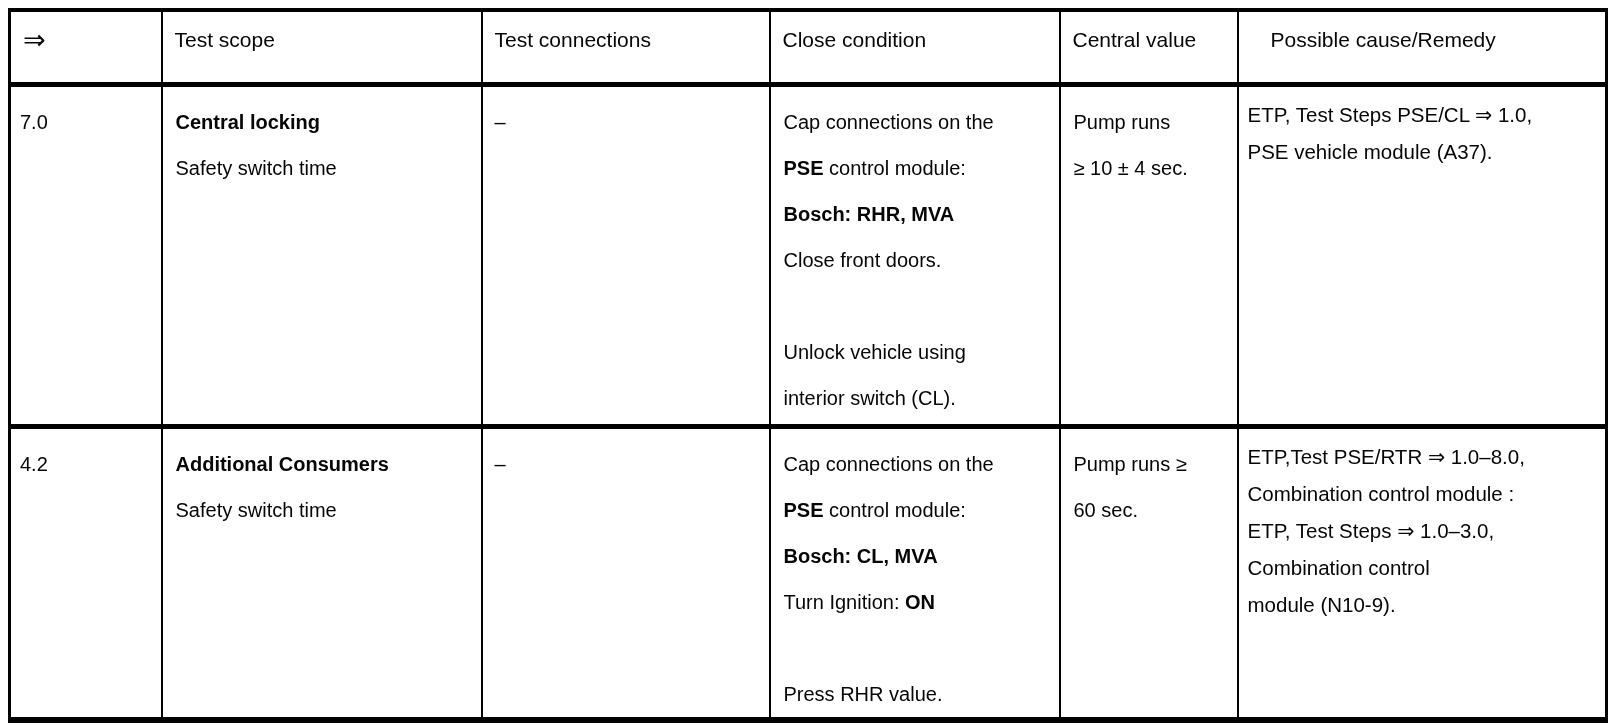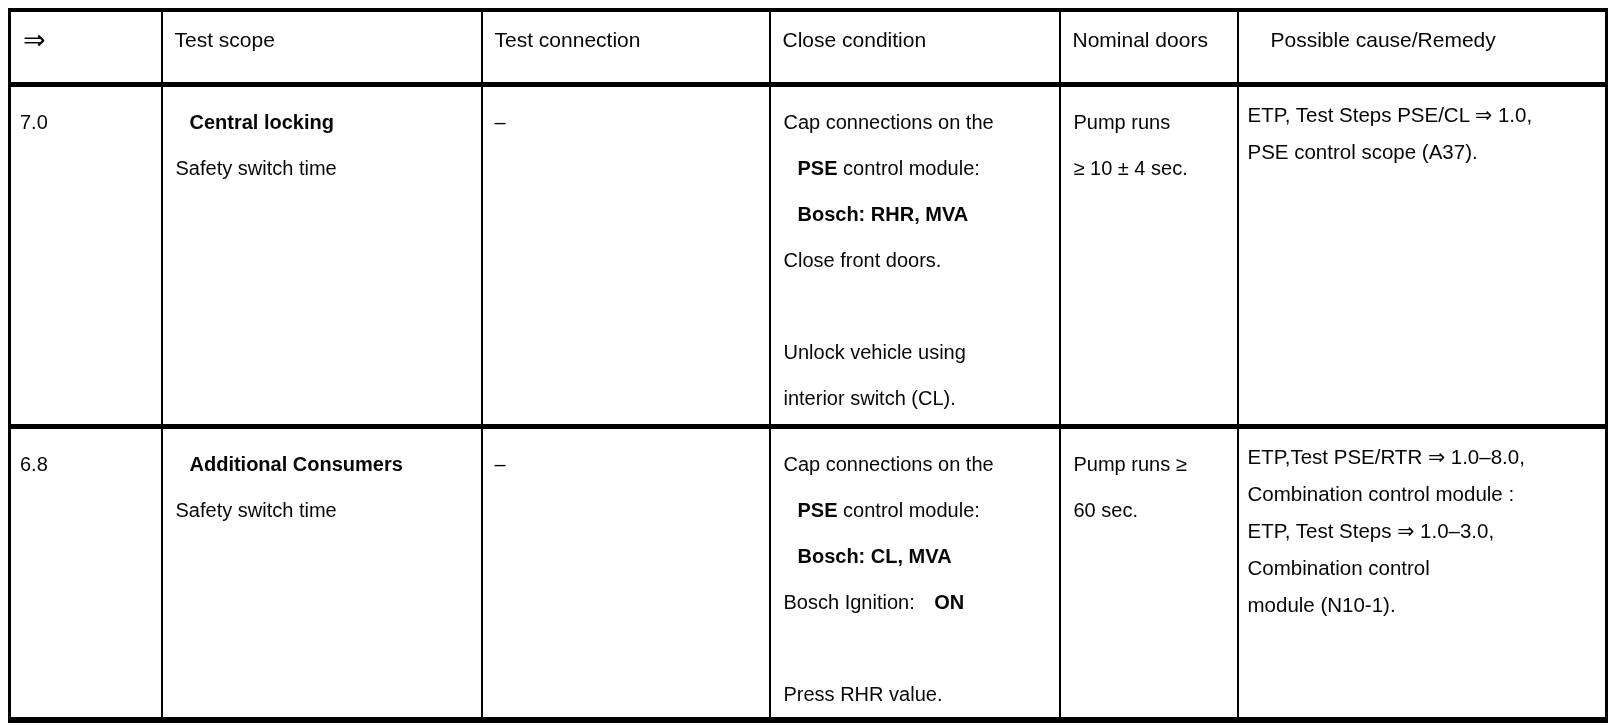--- a/index.html
+++ b/index.html
@@ -68,42 +68,42 @@
   td.c-step { padding-left: 9px; }
   td.c-conn { padding-left: 12px; }
   td.c-rem {
     font-size: 20.5px;
     line-height: 37px;
     padding-top: 9px;
     padding-left: 9px;
     margin-left: 12px;
   }
   .line { white-space: nowrap; }
-  .b { font-weight: bold; margin-left: 14px; }
+  .b { font-weight: bold; }
 </style>
 </head>
 <body>
 
 <div class="page">
   <table class="test-table">
     <colgroup>
       <col style="width:152px">
       <col style="width:320px">
       <col style="width:288px">
       <col style="width:290px">
       <col style="width:178px">
       <col>
     </colgroup>
     <thead>
       <tr>
         <th><span class="arrow-glyph">⇒</span></th>
         <th>Test scope</th>
-        <th>Test connection</th>
+        <th>Test connections</th>
         <th>Close condition</th>
-        <th>Nominal doors</th>
+        <th>Central value</th>
         <th>Possible cause/Remedy</th>
       </tr>
     </thead>
     <tbody id="tbody">
         <tr>
     <td class="c-step">7.0</td>
     <td class="c-scope">
             <div class="line"><span class="b">Central locking</span></div>
             <div class="line"><span>Safety switch time</span></div>
           </td>
@@ -116,45 +116,45 @@
             <div class="line">&nbsp;</div>
             <div class="line"><span>Unlock vehicle using</span></div>
             <div class="line"><span>interior switch (CL).</span></div>
           </td>
     <td class="c-nom">
             <div class="line"><span>Pump runs</span></div>
             <div class="line"><span>≥ 10 ± 4 sec.</span></div>
           </td>
     <td class="c-rem">
             <div class="line"><span>ETP, Test Steps PSE/CL ⇒ 1.0,</span></div>
-            <div class="line"><span>PSE control scope (A37).</span></div>
+            <div class="line"><span>PSE vehicle module (A37).</span></div>
           </td>
   </tr>
         <tr>
-    <td class="c-step">6.8</td>
+    <td class="c-step">4.2</td>
     <td class="c-scope">
             <div class="line"><span class="b">Additional Consumers</span></div>
             <div class="line"><span>Safety switch time</span></div>
           </td>
     <td class="c-conn">–</td>
     <td class="c-cond">
             <div class="line"><span>Cap connections on the</span></div>
             <div class="line"><span class="b">PSE</span><span> control module:</span></div>
             <div class="line"><span class="b">Bosch: CL, MVA</span></div>
-            <div class="line"><span>Bosch Ignition: </span><span class="b">ON</span></div>
+            <div class="line"><span>Turn Ignition: </span><span class="b">ON</span></div>
             <div class="line">&nbsp;</div>
             <div class="line"><span>Press RHR value.</span></div>
           </td>
     <td class="c-nom">
             <div class="line"><span>Pump runs ≥</span></div>
             <div class="line"><span>60 sec.</span></div>
           </td>
     <td class="c-rem">
             <div class="line"><span>ETP,Test PSE/RTR ⇒ 1.0–8.0,</span></div>
             <div class="line"><span>Combination control module :</span></div>
             <div class="line"><span>ETP, Test Steps ⇒ 1.0–3.0,</span></div>
             <div class="line"><span>Combination control</span></div>
-            <div class="line"><span>module (N10-1).</span></div>
+            <div class="line"><span>module (N10-9).</span></div>
           </td>
   </tr>
       </tbody>
   </table>
 </div>
 
 </body></html>

